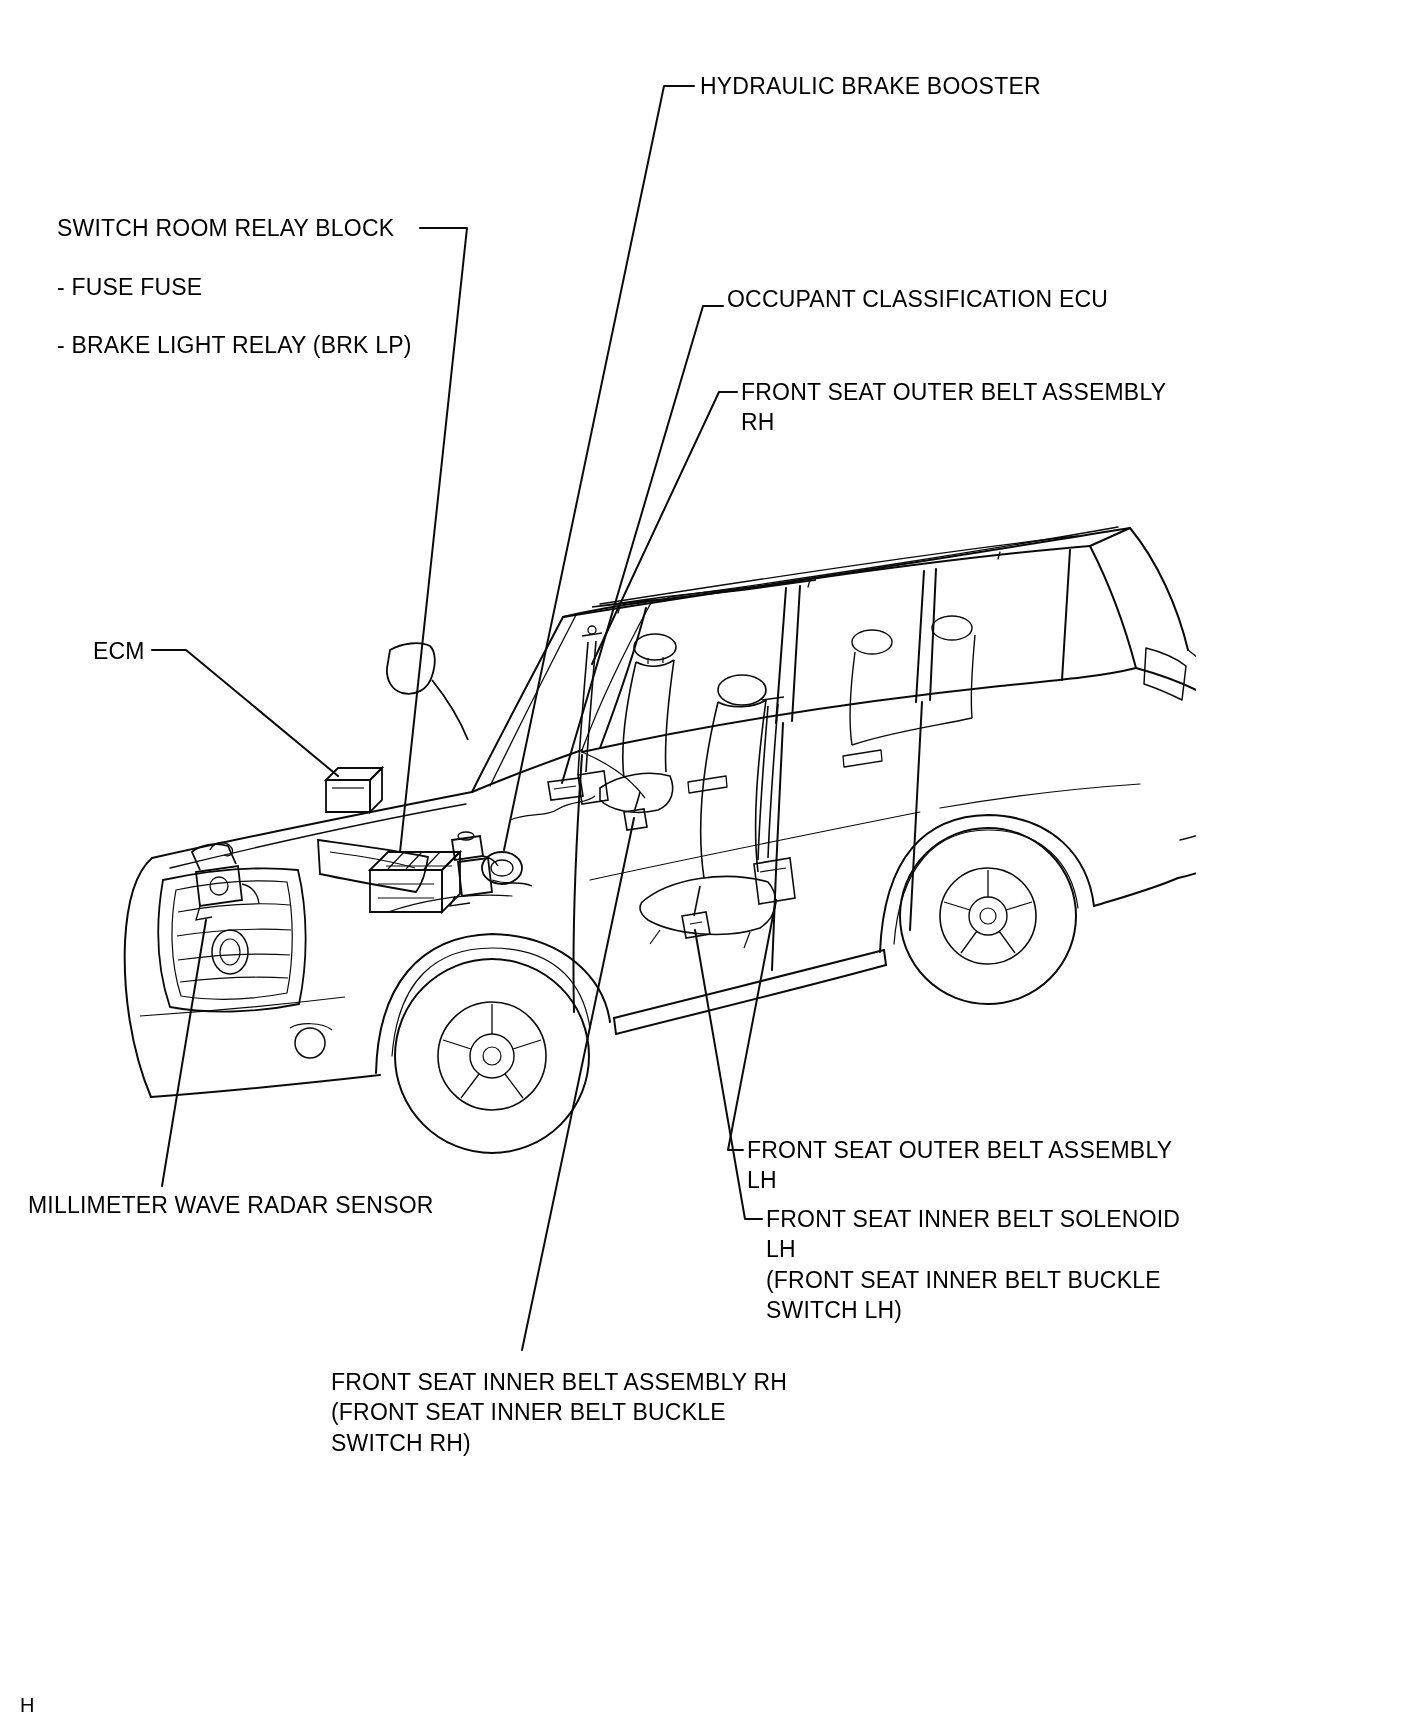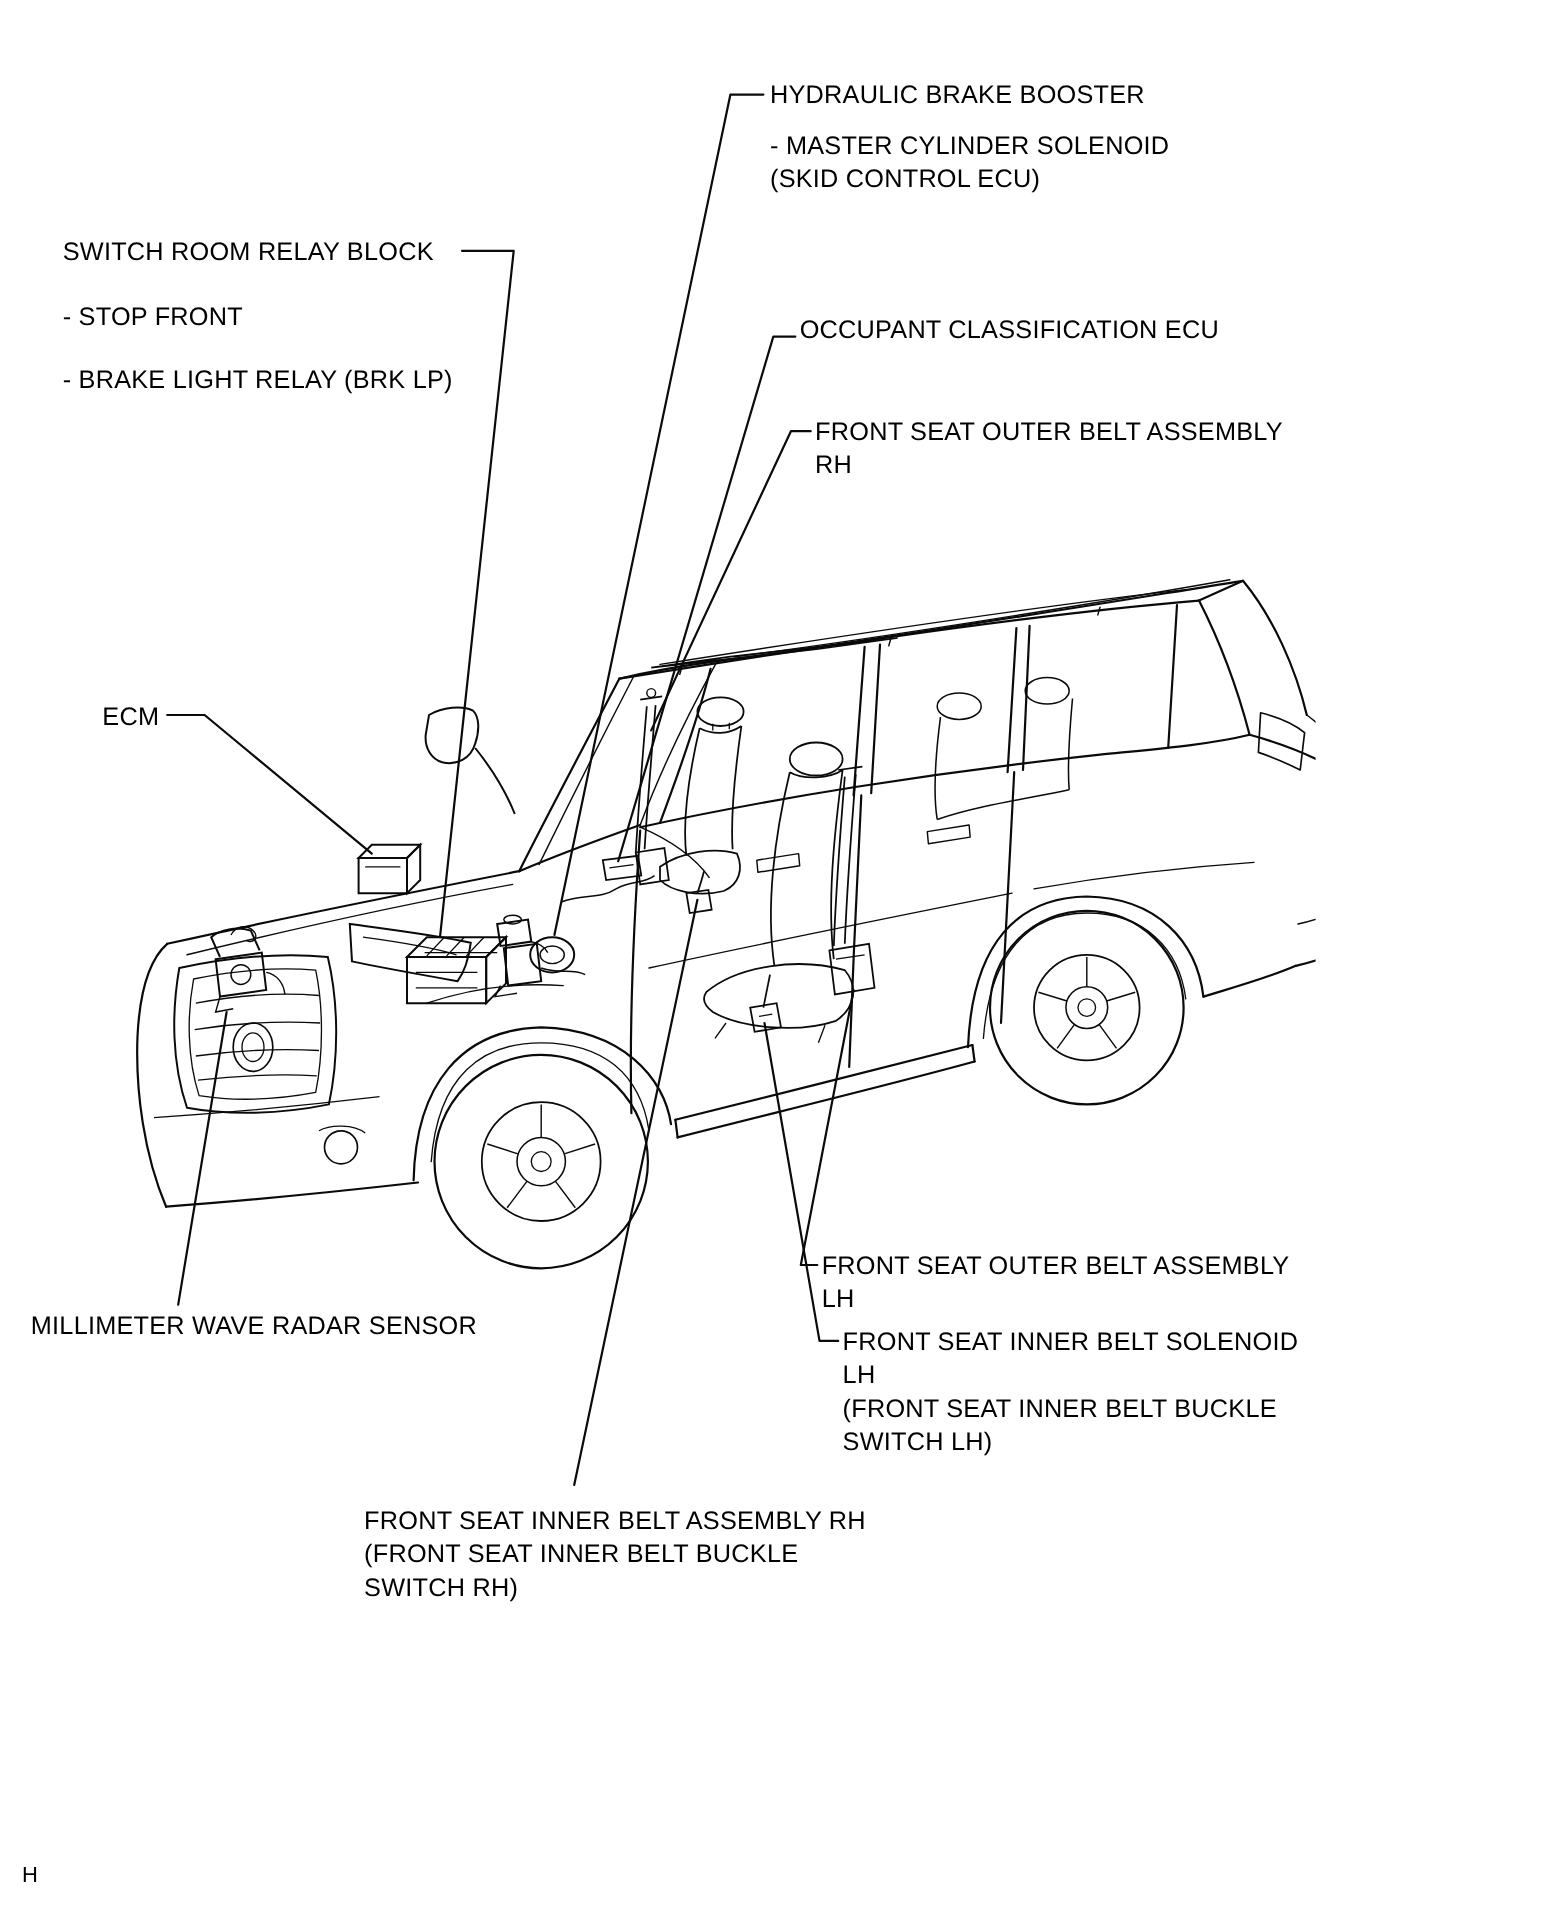--- a/index.html
+++ b/index.html
@@ -220,26 +220,24 @@
       <polyline points="152,650 186,650 338,776"></polyline>
       <polyline points="162,1186 206,920"></polyline>
       <polyline points="743,1150 728,1150 776,900"></polyline>
       <polyline points="762,1219 745,1219 695,930"></polyline>
       <polyline points="522,1350 634,818"></polyline>
     </g>
   </svg>
 
   <div class="label" style="left:700px; top:71px;">HYDRAULIC BRAKE BOOSTER</div>
 
-  <div class="label" style="left:700px; top:117px;">- MASTER CYLINDER SOLENOID
-(SKID CONTROL ECU)</div>
 
   <div class="label" style="left:57px; top:213px;">SWITCH ROOM RELAY BLOCK</div>
 
-  <div class="label" style="left:57px; top:272px;">- STOP FRONT</div>
+  <div class="label" style="left:57px; top:272px;">- FUSE FUSE</div>
 
   <div class="label" style="left:57px; top:330px;">- BRAKE LIGHT RELAY (BRK LP)</div>
 
   <div class="label" style="left:727px; top:284px;">OCCUPANT CLASSIFICATION ECU</div>
 
   <div class="label" style="left:741px; top:377px;">FRONT SEAT OUTER BELT ASSEMBLY RH</div>
 
   <div class="label" style="left:93px; top:636px;">ECM</div>
 
   <div class="label" style="left:28px; top:1190px;">MILLIMETER WAVE RADAR SENSOR</div>

